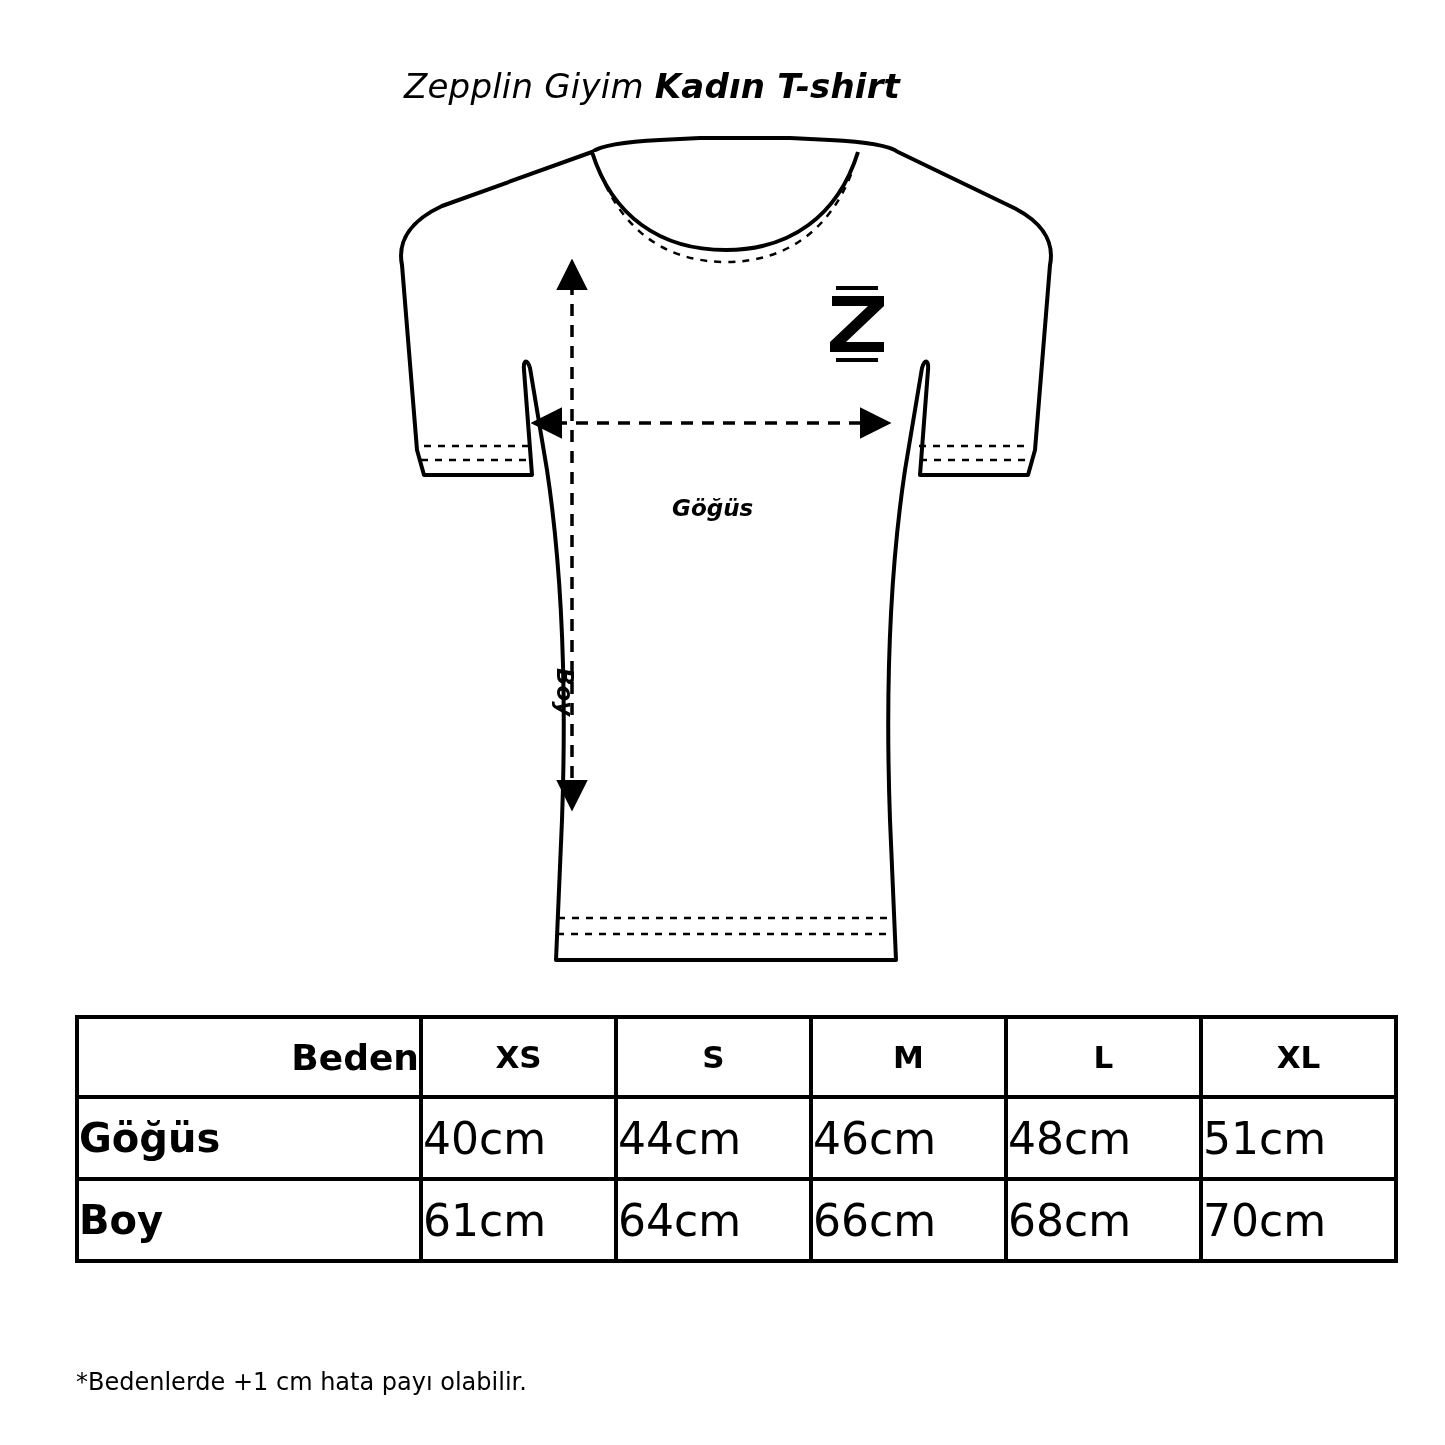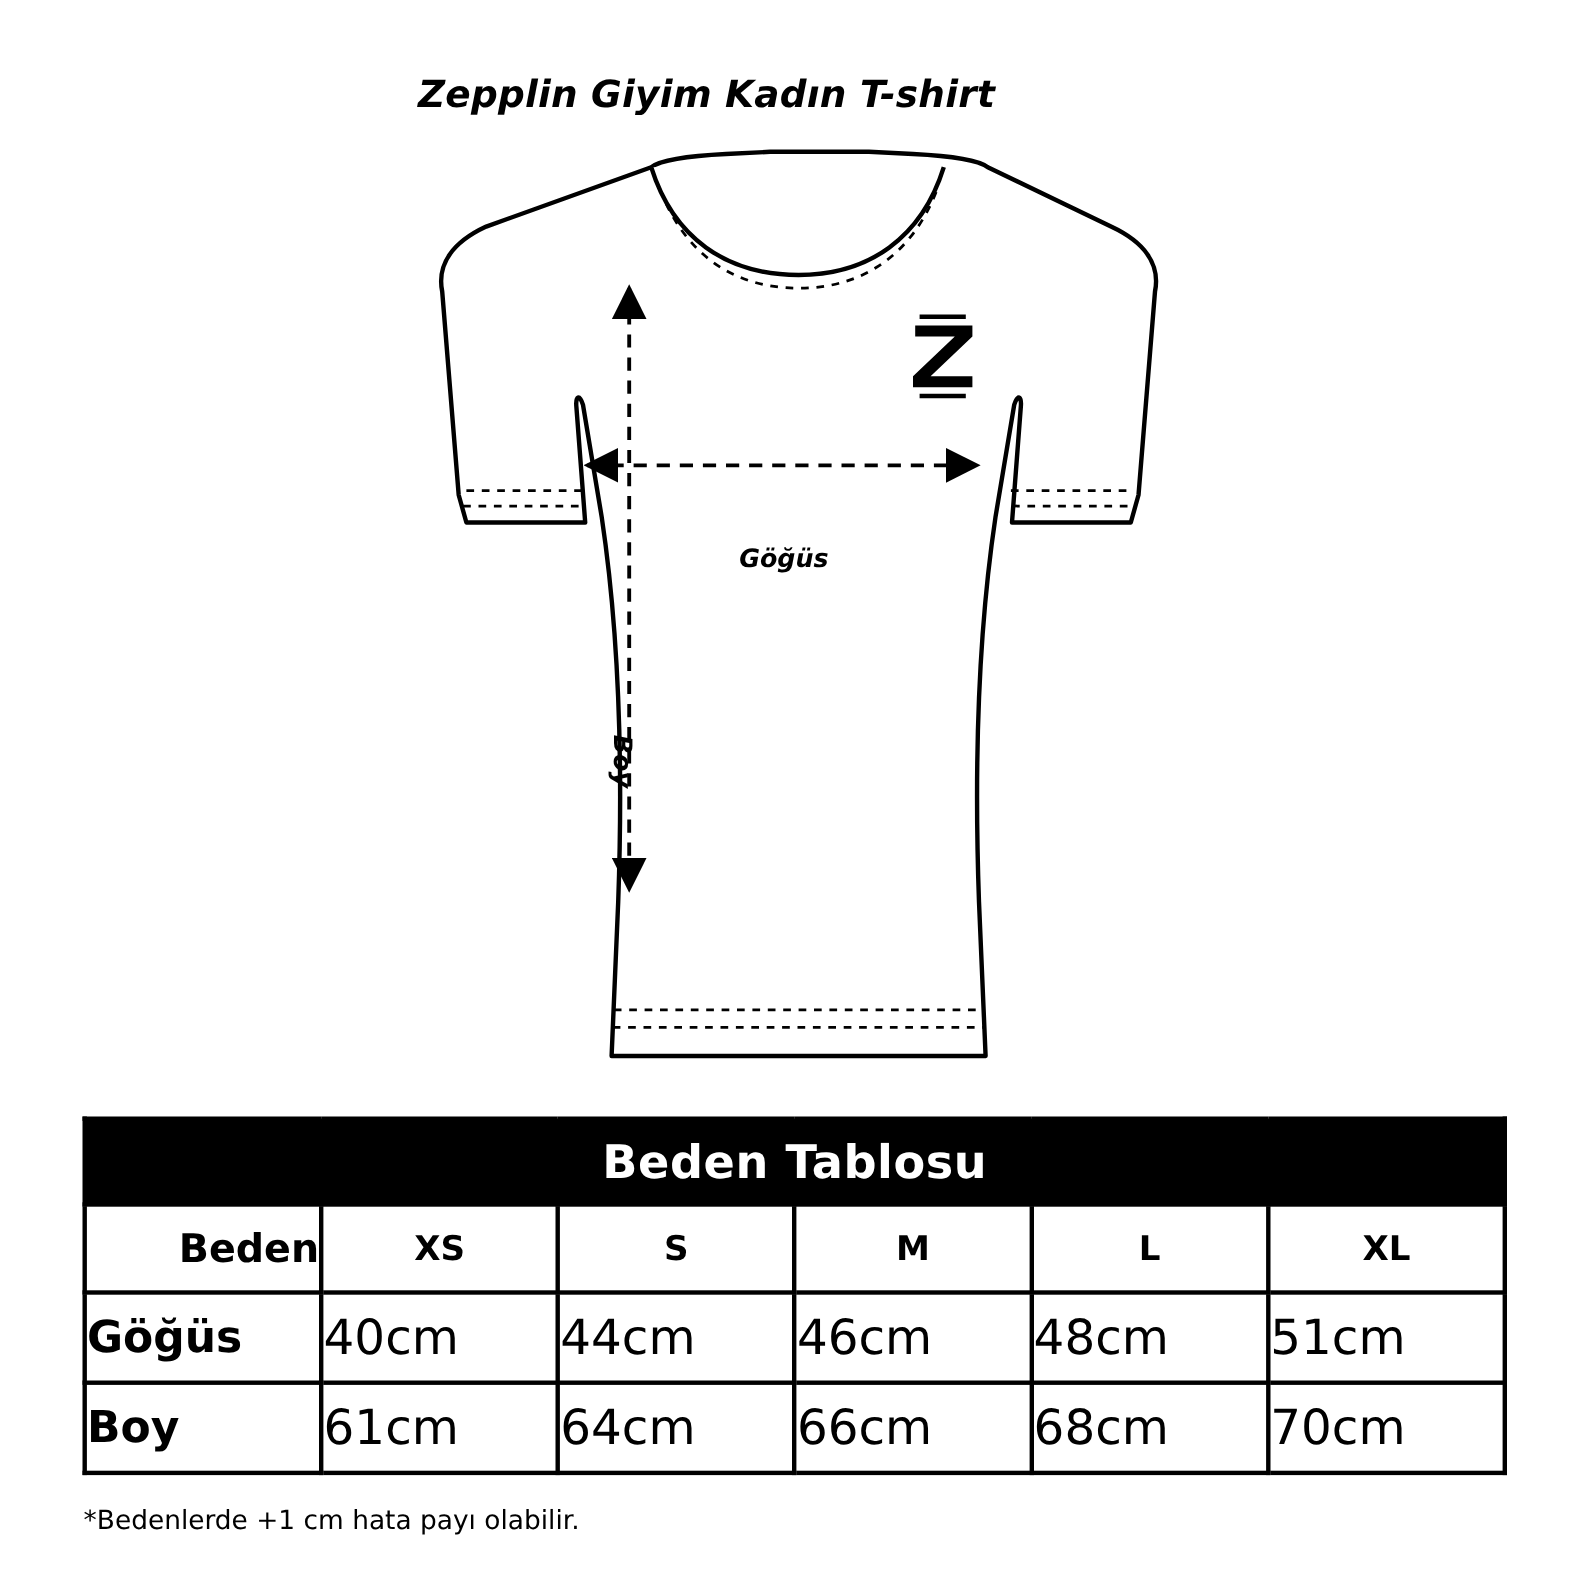--- a/index.html
+++ b/index.html
@@ -38,21 +38,21 @@
     left: 380px;
     top: 66px;
     width: 700px;
     text-align: left;
     font-family: "DejaVu Sans", sans-serif;
     font-size: 34px;
     font-style: italic;
     letter-spacing: 0.2px;
     white-space: nowrap;
   }
-  .header-title .light { font-weight: 700; }
+  .header-title .light { font-weight: 400; margin-left: 24px; }
   .header-title .bold { font-weight: 800; }
 
   
   .illustration {
     position: absolute;
     left: 0;
     top: 120px;
     width: 1445px;
     height: 880px;
   }
@@ -213,23 +213,20 @@
 
     <line x1="572" y1="142" x2="572" y2="688" stroke="#000" stroke-width="3.5" stroke-dasharray="12 9" marker-start="url(#arrTail)" marker-end="url(#arrHead)"></line>
   </svg>
 
   <div class="label-gogus">Göğüs</div>
   <div class="label-boy">Boy</div>
 </div>
 
 <table class="size-table">
   <tbody>
-    <tr>
-      <td class="table-title" colspan="6">Beden Tablosu</td>
-    </tr>
     <tr>
       <td class="row-head-cell" style="width:340px">Beden</td>
       <td class="col-head-cell" style="width:191px">XS</td>
       <td class="col-head-cell" style="width:191px">S</td>
       <td class="col-head-cell" style="width:191px">M</td>
       <td class="col-head-cell" style="width:191px">L</td>
       <td class="col-head-cell" style="width:191px">XL</td>
     </tr>
     <tr>
       <td class="row-label">Göğüs</td>

